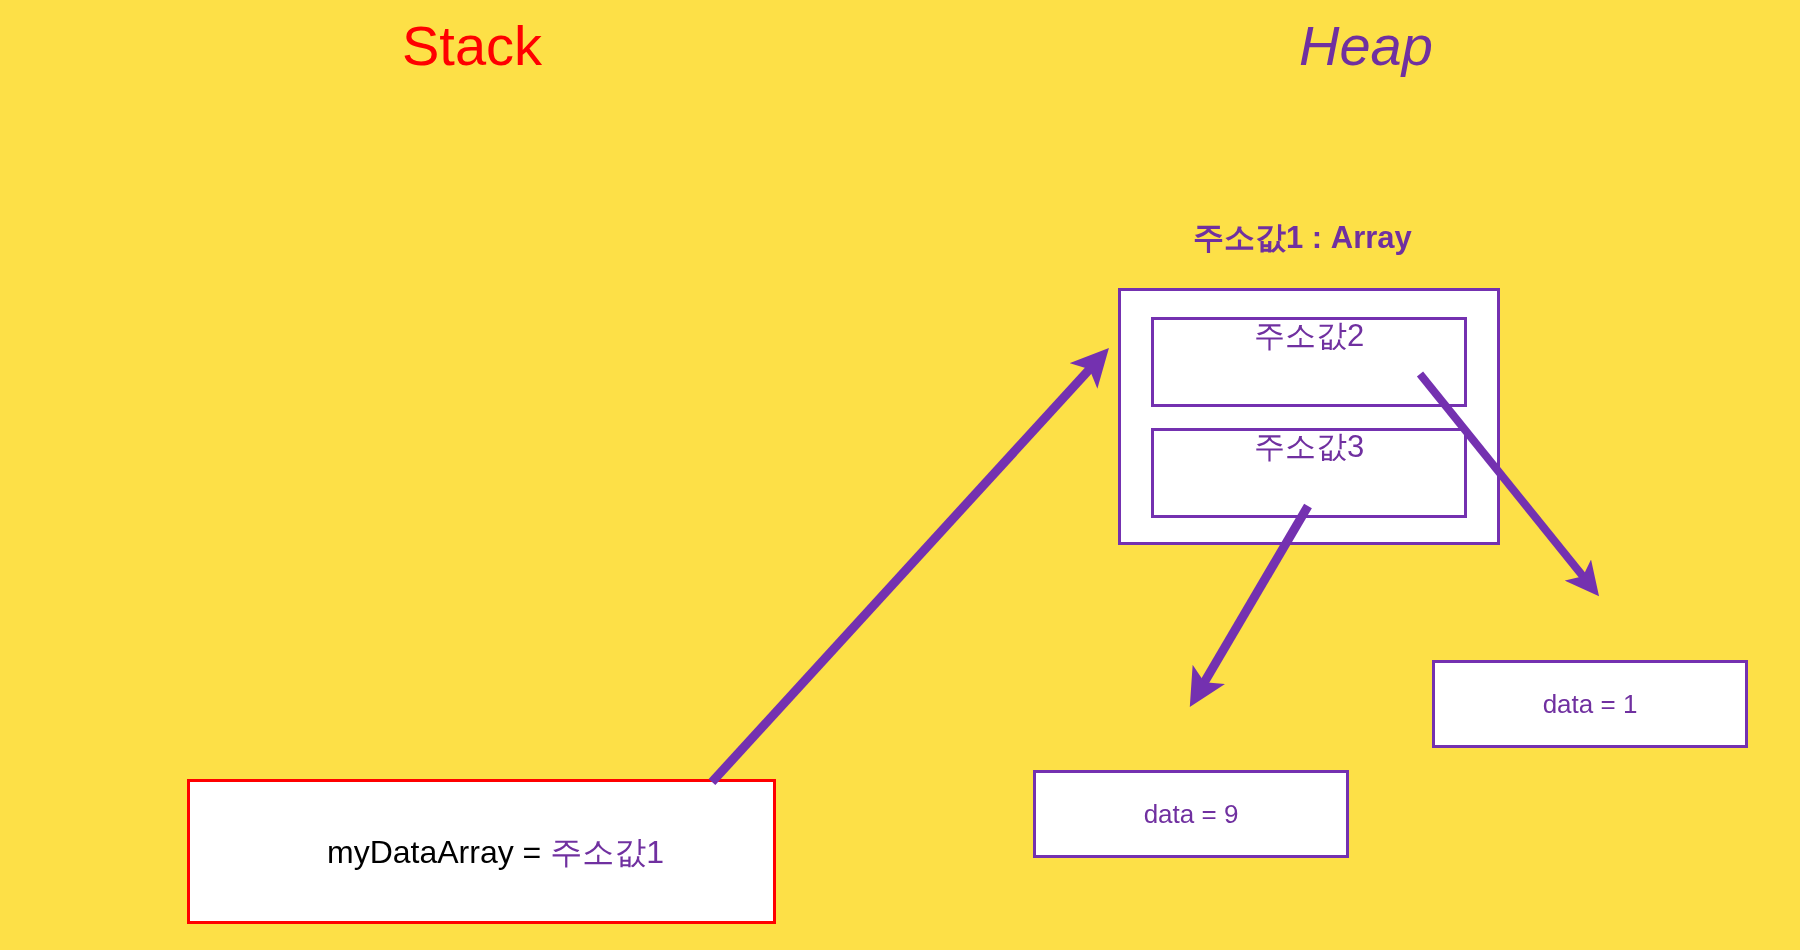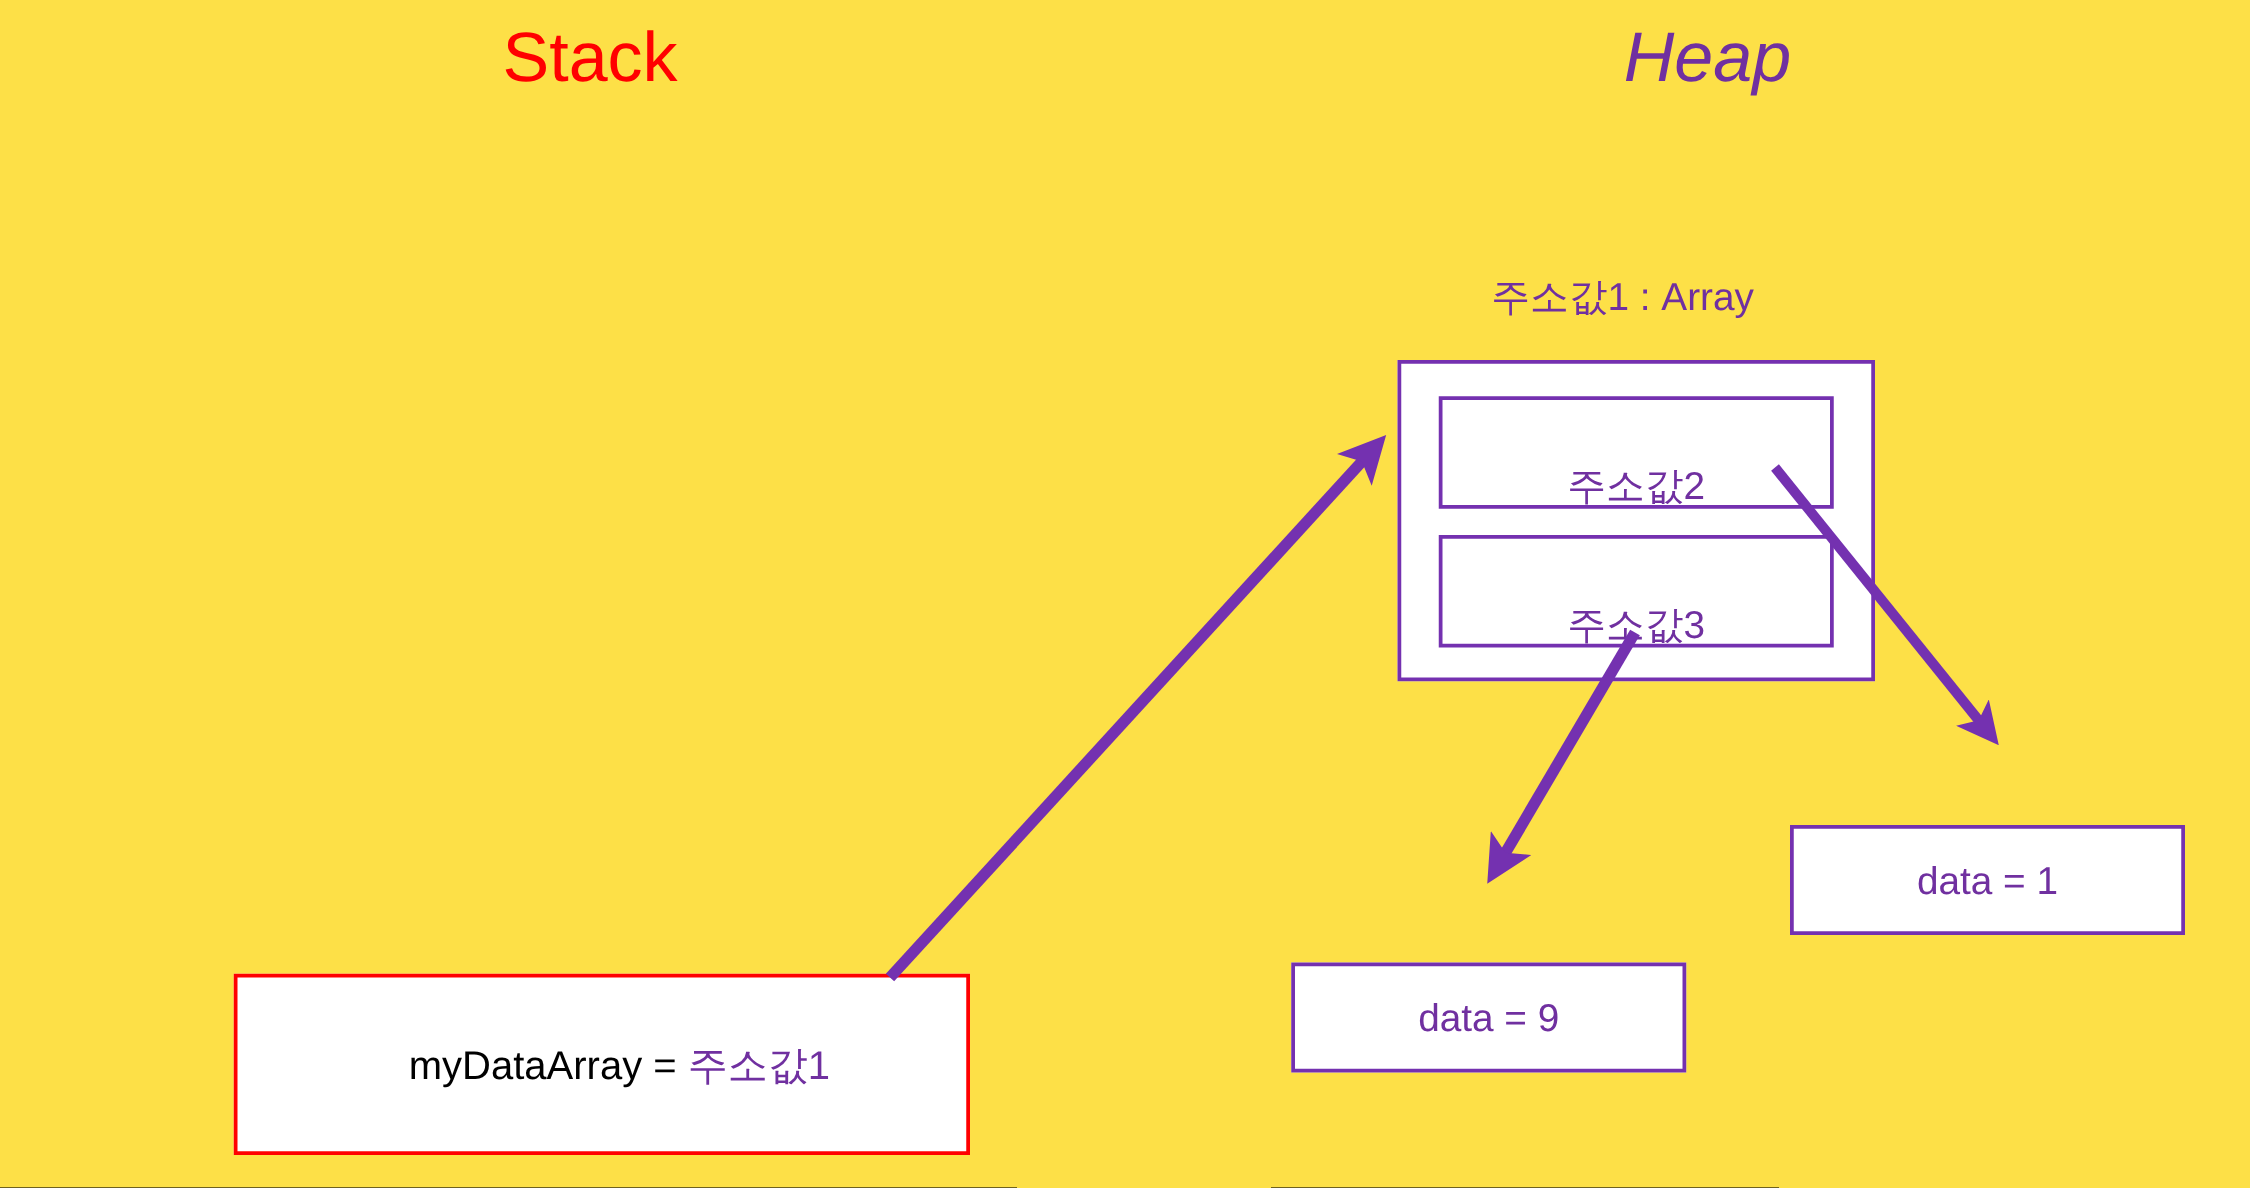--- a/index.html
+++ b/index.html
@@ -36,21 +36,21 @@
     font-style: italic;
   }
 
   .heap-label {
     position: absolute;
     font-size: 31px;
     line-height: 1;
     color: #7030A0;
     white-space: nowrap;
   }
-  #array-label { left: 1193px; top: 222px; }
+  #array-label { left: 1193px; top: 222px; font-weight: bold; }
   #mydata3-label { left: 1038px; top: 707px; }
   #mydata2-label { left: 1445px; top: 602px; }
 
   
   #array-box {
     position: absolute;
     left: 1118px;
     top: 288px;
     width: 382px;
     height: 257px;
@@ -60,21 +60,21 @@
   }
   .array-cell {
     position: absolute;
     left: 1151px;
     width: 316px;
     height: 90px;
     background: #FFFFFF;
     border: 3px solid #7431B0;
     box-sizing: border-box;
     display: flex;
-    align-items: flex-end;
+    align-items: flex-start;
     justify-content: center;
   }
   #array-cell-0 { top: 317px; }
   #array-cell-1 { top: 428px; }
   .array-cell-text {
     font-size: 31px;
     line-height: 1;
     color: #7030A0;
     white-space: nowrap;
   }
@@ -85,21 +85,21 @@
     background: #FFFFFF;
     border: 3px solid #7431B0;
     box-sizing: border-box;
     display: flex;
     align-items: center;
     justify-content: center;
   }
   #mydata3-box { left: 1033px; top: 770px; width: 316px; height: 88px; }
   #mydata2-box { left: 1432px; top: 660px; width: 316px; height: 88px; }
   .mydata-text {
-    font-size: 31px;
+    font-size: 26px;
     line-height: 1;
     color: #7030A0;
     white-space: nowrap;
   }
 
   
   #stack-box {
     position: absolute;
     left: 187px;
     top: 779px;

